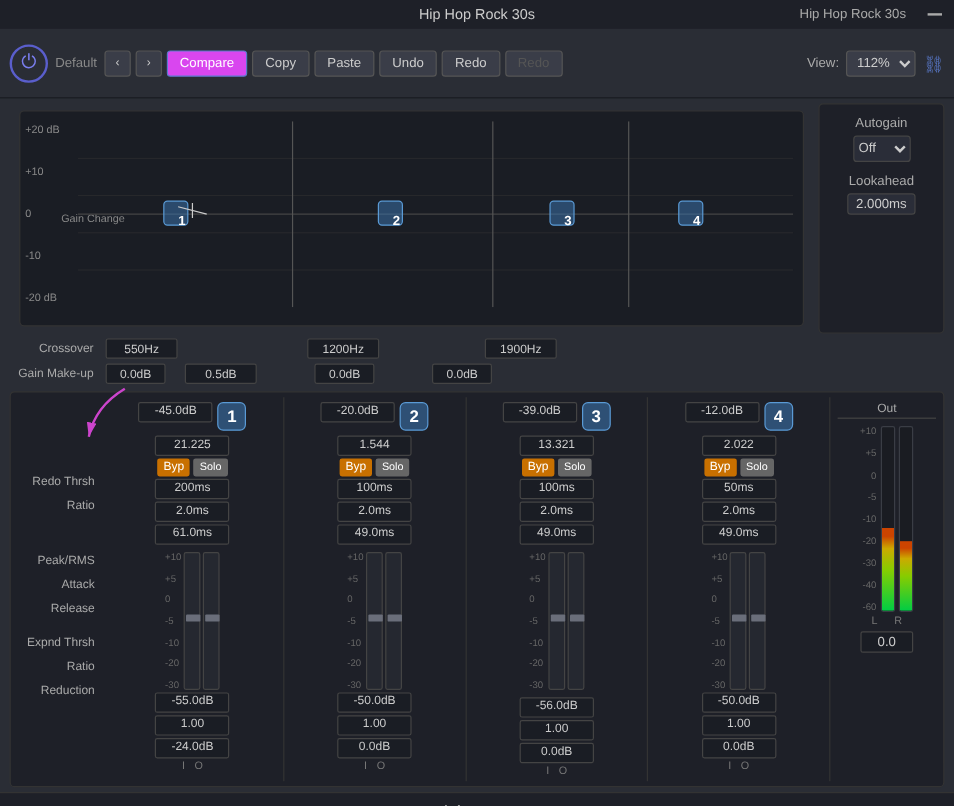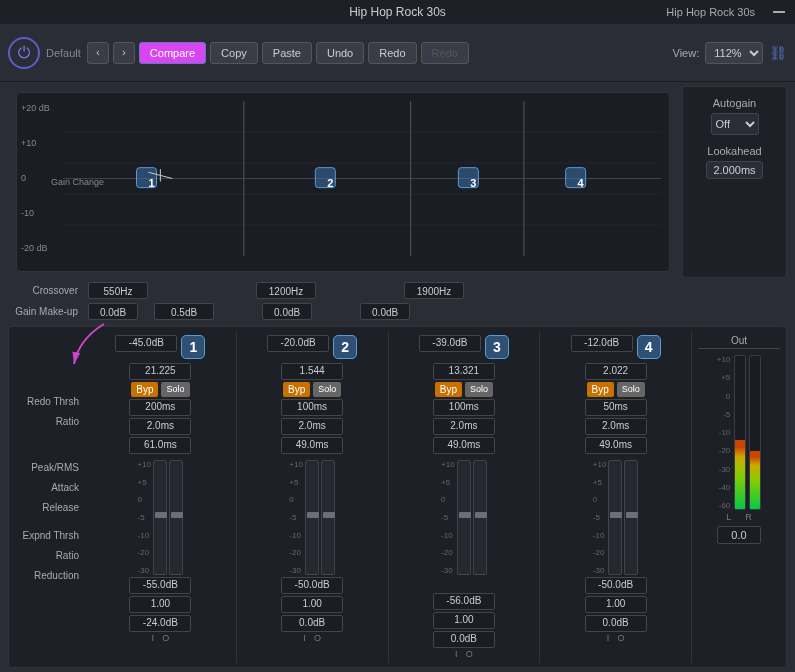--- a/index.html
+++ b/index.html
@@ -615,21 +615,21 @@
           <span style="font-size:8px;color:#666;">-20</span>
           <span style="font-size:8px;color:#666;">-30</span>
         </div>
         <div class="fader-track-v">
           <div class="fader-knob" style="top:45%;"></div>
         </div>
         <div class="fader-track-v">
           <div class="fader-knob" style="top:45%;"></div>
         </div>
       </div>
-      <div class="val-input" style="margin-top:18px;">-56.0dB</div>
+      <div class="val-input" style="margin-top:6px;">-56.0dB</div>
       <div class="val-input" style="margin-top:2px;">1.00</div>
       <div class="val-input" style="margin-top:2px;">0.0dB</div>
       <div class="io-row">
         <span>I</span>
         <span>O</span>
       </div>
     </div>
 
     <div class="band-unit">
       <div class="band-header">

